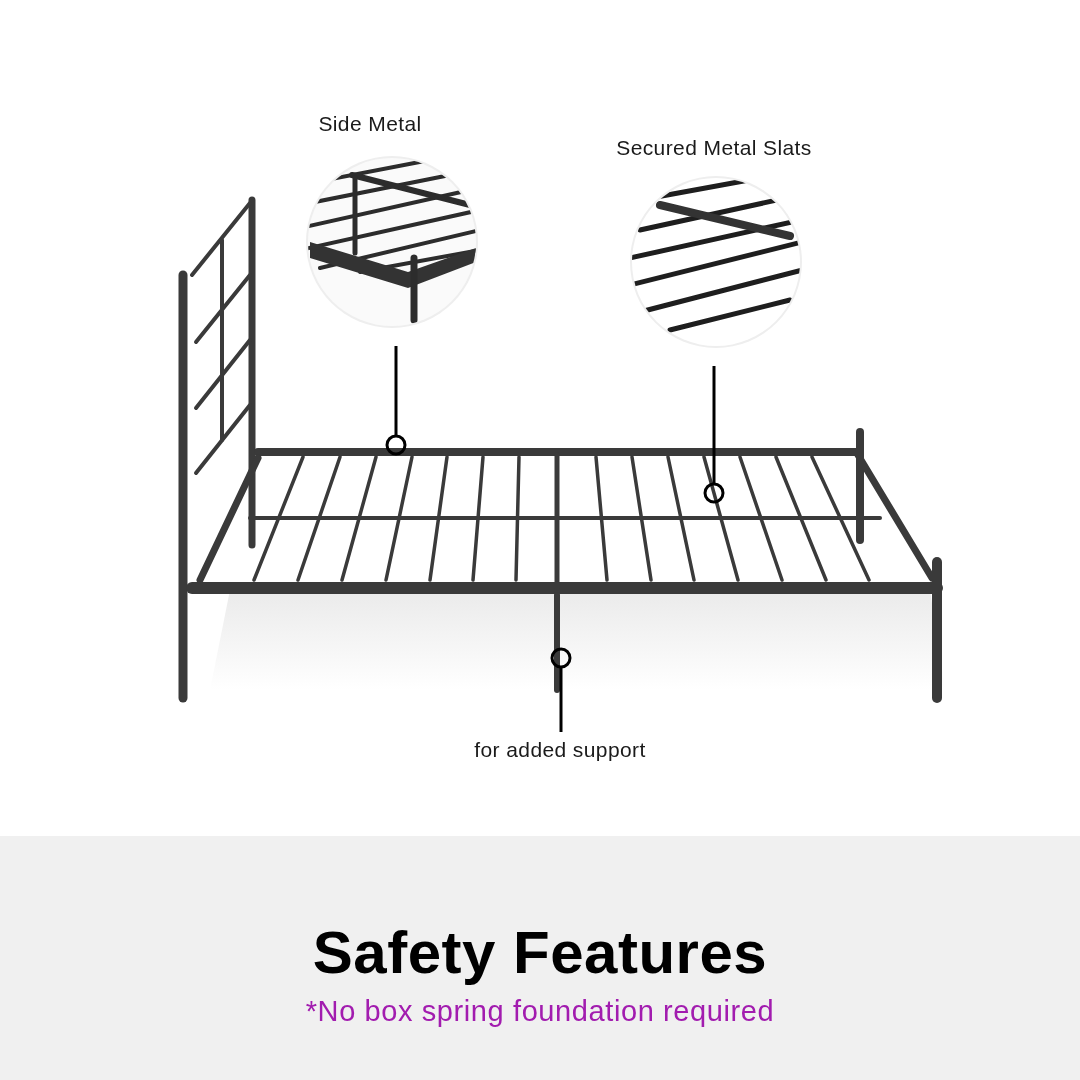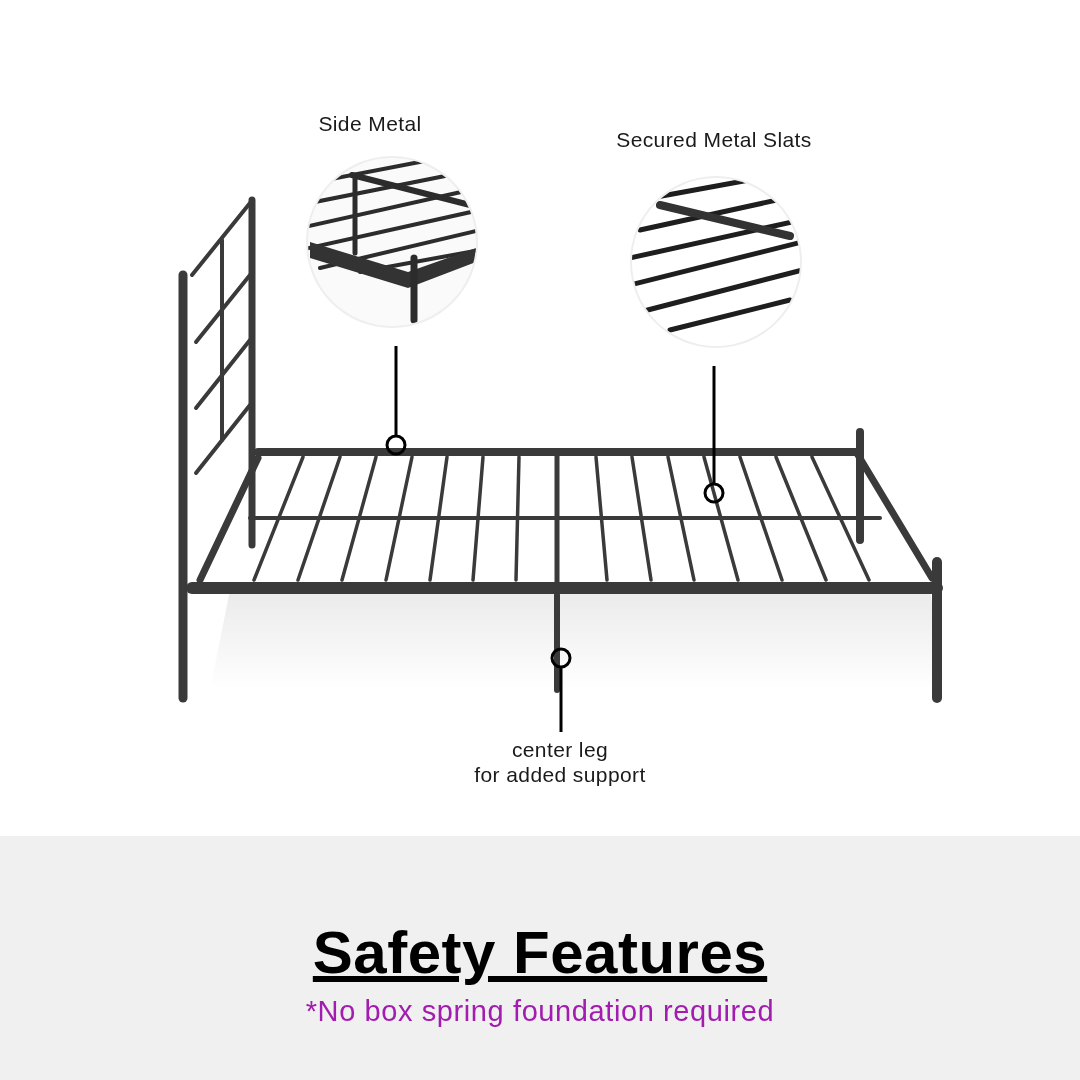--- a/index.html
+++ b/index.html
@@ -2,23 +2,23 @@
 <html><head>
 <meta charset="utf-8">
 <style>
   html, body { margin:0; padding:0; }
   body { width:1080px; height:1080px; position:relative; background:#ffffff; overflow:hidden;
          font-family:"Liberation Sans", sans-serif; color:#111; }
   .top { position:absolute; left:0; top:0; width:1080px; height:836px; background:#ffffff; }
   .bottom { position:absolute; left:0; top:836px; width:1080px; height:244px; background:#f0f0f0; }
   .label { position:absolute; font-size:21px; color:#1a1a1a; letter-spacing:0.4px; text-align:center; white-space:nowrap; }
   .lbl-side { left:300px; top:112px; width:140px; }
-  .lbl-slats { left:580px; top:128px; width:268px; }
+  .lbl-slats { left:580px; top:136px; width:268px; }
   .lbl-center { left:430px; top:737px; width:260px; line-height:25px; }
-  .title { position:absolute; left:0; width:1080px; top:918px; text-align:center; font-size:60px; font-weight:bold; color:#000; letter-spacing:0.5px;text-decoration:underline; }
+  .title { position:absolute; left:0; width:1080px; top:918px; text-align:center; font-size:60px; font-weight:bold; color:#000; letter-spacing:0.5px; }
   .subtitle { position:absolute; left:0; width:1080px; top:995px; text-align:center; font-size:29px; color:#a21caf; letter-spacing:0.6px; }
   svg.art { position:absolute; left:0; top:0; }
 </style>
 </head>
 <body>
 
 <div class="top"></div>
 <div class="bottom"></div>
 
 <svg class="art" width="1080" height="836" viewBox="0 0 1080 836">
@@ -122,18 +122,17 @@
       <line x1="640" y1="312" x2="810" y2="268"></line>
       <line x1="670" y1="330" x2="790" y2="300"></line>
       <line x1="660" y1="205" x2="790" y2="236" stroke-width="8" stroke="#333"></line>
     </g>
   </g>
 </svg>
 
 <div class="label lbl-side">Side Metal</div>
 <div class="label lbl-slats">Secured Metal Slats</div>
 <div class="label lbl-center">
-  <div>center leg</div>
   <div>for added support</div>
 </div>
 
 <div class="title">Safety Features</div>
 <div class="subtitle">*No box spring foundation required</div>
 
 </body></html>

